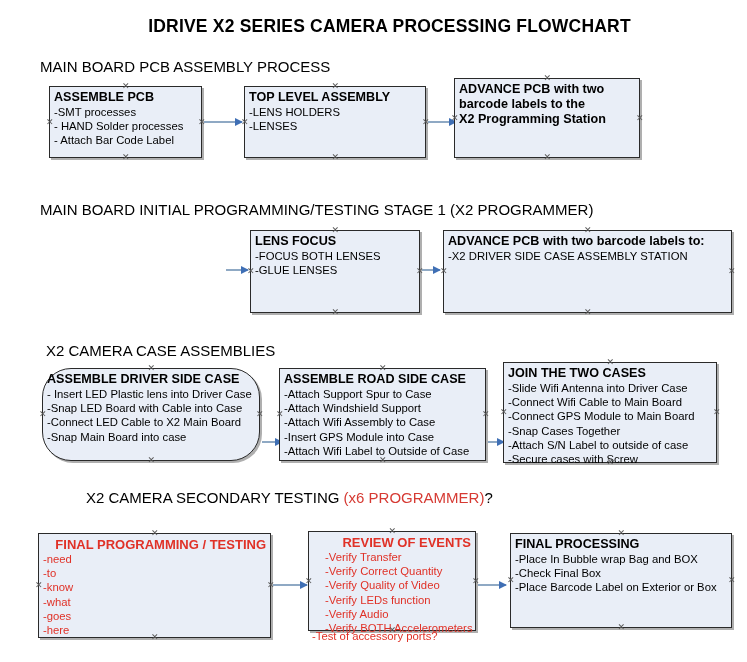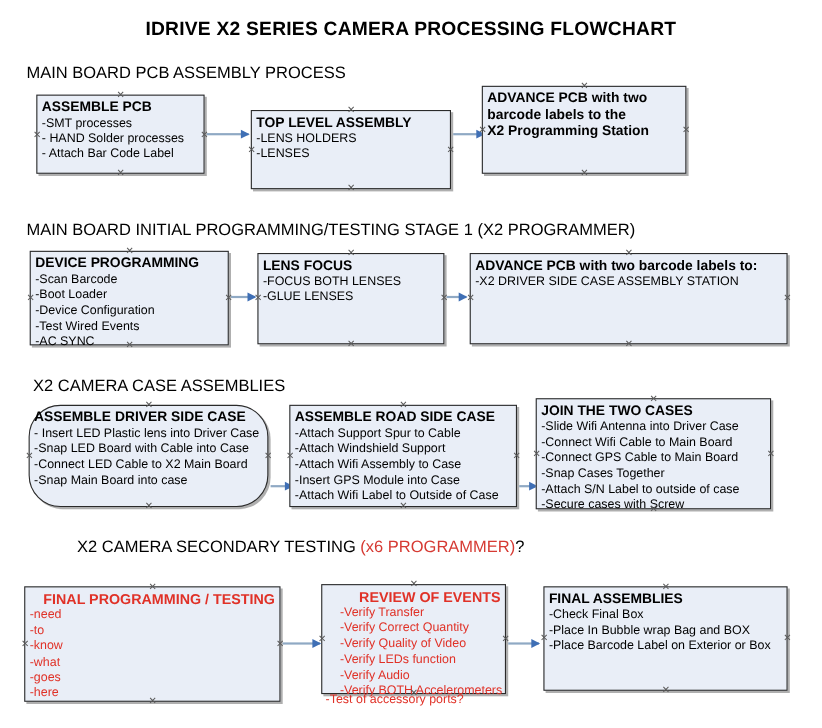--- a/index.html
+++ b/index.html
@@ -10,21 +10,21 @@
   body {
     width: 747px;
     height: 662px;
     position: relative;
     font-family: "Liberation Sans", sans-serif;
     color: #000000;
     overflow: hidden;
   }
   #canvas {
     position: absolute;
-    left: 0; top: 0;
+    left: 16px; top: 0;
     width: 660px;
     height: 662px;
   }
   .title {
     position: absolute;
     left: 0; top: 16px;
     width: 747px;
     text-align: center;
     font-size: 17.5px;
     font-weight: bold;
@@ -123,21 +123,21 @@
     <span class="xh l"></span>
     <span class="xh r"></span>
     <div class="hd">ASSEMBLE PCB</div>
     <div class="ln">-SMT processes</div>
     <div class="ln">- HAND Solder processes</div>
     <div class="ln">- Attach Bar Code Label</div>
   </div>
 
   <div class="conn" style="left:188px; top:121px; width:38px;"></div>
 
-  <div class="node" style="left:228px; top:86px; width:182px; height:72px;margin-top:14px;">
+  <div class="node" style="left:228px; top:86px; width:182px; height:72px;">
     <span class="xh t"></span>
     <span class="xh b"></span>
     <span class="xh l"></span>
     <span class="xh r"></span>
     <div class="hd">TOP LEVEL ASSEMBLY</div>
     <div class="ln">-LENS HOLDERS</div>
     <div class="ln">-LENSES</div>
   </div>
 
   <div class="conn" style="left:412px; top:121px; width:28px;"></div>
@@ -149,32 +149,20 @@
     <span class="xh r"></span>
     <div class="hd">ADVANCE PCB with two</div>
     <div class="hd">barcode labels to the</div>
     <div class="hd"> X2 Programming Station</div>
   </div>
 
   <div class="section-head" style="left:24px; top:201px;">
     <span>MAIN BOARD INITIAL PROGRAMMING/TESTING STAGE 1 (X2 PROGRAMMER)</span>
   </div>
 
-  <div class="node" style="left:27px; top:228px; width:181px; height:86px;">
-    <span class="xh t"></span>
-    <span class="xh b"></span>
-    <span class="xh l"></span>
-    <span class="xh r"></span>
-    <div class="hd">DEVICE PROGRAMMING</div>
-    <div class="ln">-Scan Barcode</div>
-    <div class="ln">-Boot Loader</div>
-    <div class="ln">-Device Configuration</div>
-    <div class="ln">-Test Wired Events</div>
-    <div class="ln">-AC SYNC</div>
-  </div>
 
   <div class="conn" style="left:210px; top:269px; width:22px;"></div>
 
   <div class="node" style="left:234px; top:230px; width:170px; height:83px;">
     <span class="xh t"></span>
     <span class="xh b"></span>
     <span class="xh l"></span>
     <span class="xh r"></span>
     <div class="hd">LENS FOCUS</div>
     <div class="ln">-FOCUS BOTH LENSES</div>
@@ -209,38 +197,38 @@
   </div>
 
   <div class="conn" style="left:246px; top:441px; width:20px;"></div>
 
   <div class="node" style="left:263px; top:368px; width:207px; height:93px;">
     <span class="xh t"></span>
     <span class="xh b"></span>
     <span class="xh l"></span>
     <span class="xh r"></span>
     <div class="hd">ASSEMBLE ROAD SIDE CASE</div>
-    <div class="ln">-Attach Support Spur to Cable</div>
+    <div class="ln">-Attach Support Spur to Case</div>
     <div class="ln">-Attach Windshield Support</div>
     <div class="ln">-Attach Wifi Assembly to Case</div>
     <div class="ln">-Insert GPS Module into Case</div>
     <div class="ln">-Attach Wifi Label to Outside of Case</div>
   </div>
 
   <div class="conn" style="left:472px; top:441px; width:16px;"></div>
 
   <div class="node" style="left:487px; top:362px; width:214px; height:101px;">
     <span class="xh t"></span>
     <span class="xh b"></span>
     <span class="xh l"></span>
     <span class="xh r"></span>
     <div class="hd">JOIN THE TWO CASES</div>
     <div class="ln">-Slide Wifi Antenna into Driver Case</div>
     <div class="ln">-Connect Wifi Cable to Main Board</div>
-    <div class="ln">-Connect GPS Cable to Main Board</div>
+    <div class="ln">-Connect GPS Module to Main Board</div>
     <div class="ln">-Snap Cases Together</div>
     <div class="ln">-Attach S/N Label to outside of case</div>
     <div class="ln">-Secure cases with Screw</div>
   </div>
 
   <div class="section-head" style="left:30px; top:489px;margin-left:40px;">
     <span>X2 CAMERA SECONDARY TESTING </span><span class="accent">(x6 PROGRAMMER)</span><span class="tail">?</span>
   </div>
 
   <div class="node red" style="left:22px; top:533px; width:233px; height:105px;">
@@ -275,19 +263,19 @@
 
   <div class="overflow-line" style="left:296px; top:629px;">-Test of accessory ports?</div>
 
   <div class="conn" style="left:462px; top:584px; width:28px;"></div>
 
   <div class="node" style="left:494px; top:533px; width:222px; height:95px;">
     <span class="xh t"></span>
     <span class="xh b"></span>
     <span class="xh l"></span>
     <span class="xh r"></span>
-    <div class="hd">FINAL ASSEMBLIES</div>
+    <div class="hd">FINAL PROCESSING</div>
+    <div class="ln">-Place In Bubble wrap Bag and BOX</div>
     <div class="ln"> -Check Final Box</div>
-    <div class="ln">-Place In Bubble wrap Bag and BOX</div>
     <div class="ln">-Place Barcode Label on Exterior or Box</div>
   </div>
 
 </div>
 
 </body></html>

